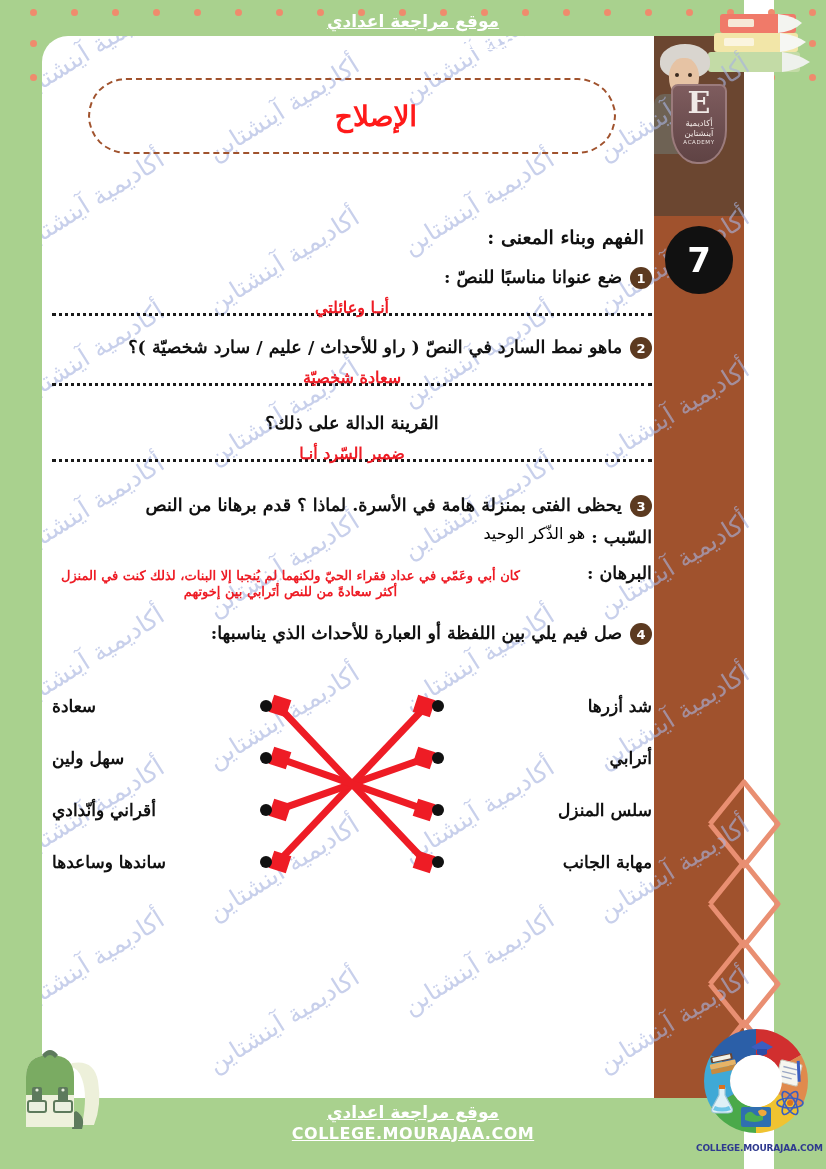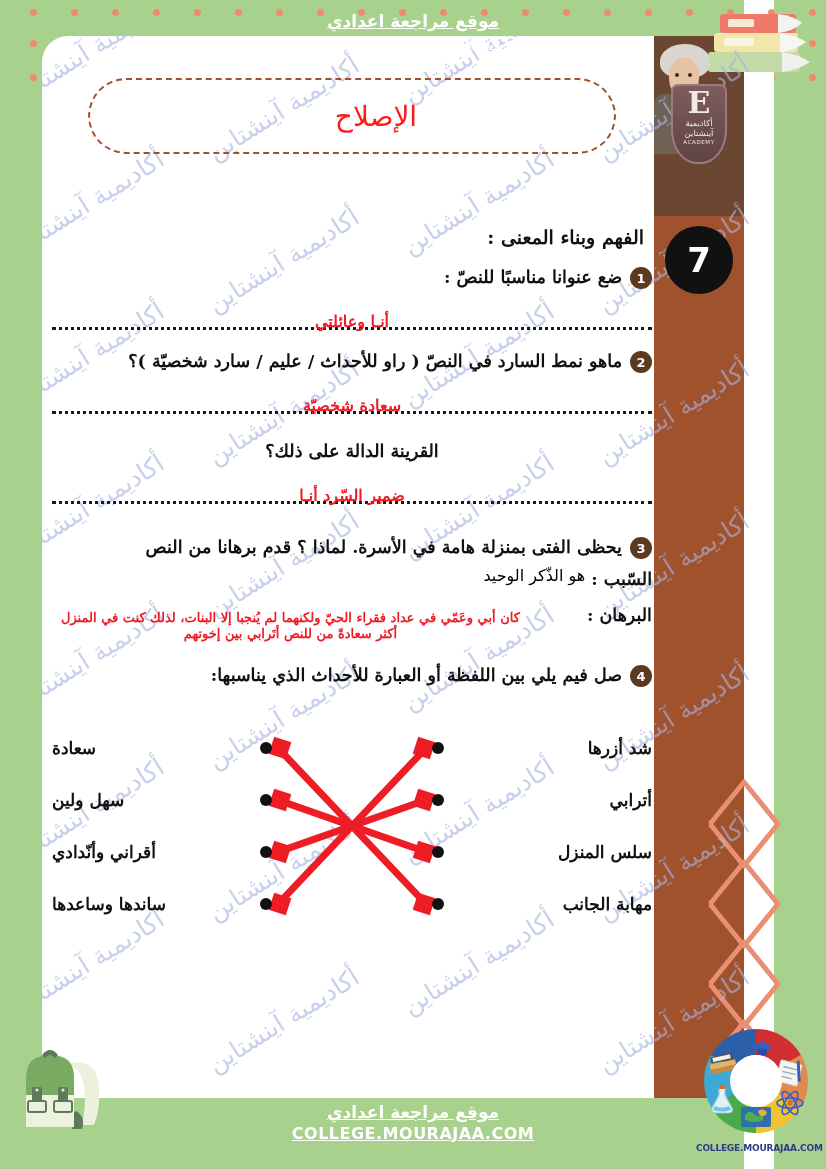--- a/index.html
+++ b/index.html
@@ -207,21 +207,21 @@
   .title-box {
     margin: 18px 36px 0 36px;
     height: 76px;
     border: 2px dashed #a0522d;
     border-radius: 38px;
     display: flex; align-items: center; justify-content: center;
     background: transparent;
   }
   .title-text {
     color: #ff1a1a;
-    font-size: 28px; font-weight: normal;
+    font-size: 28px; font-weight: bold;
     font-family: "DejaVu Serif", "Liberation Serif", serif;
     direction: rtl;
     margin-left: 48px;
   }
 
   .section-head {
     margin: 72px 8px 0 0;
     text-align: right;
     font-size: 19px; font-weight: bold;
     color: #111111;
@@ -255,21 +255,21 @@
   .sub-text {
     font-size: 17.5px; font-weight: bold; color: #111111;
     font-family: "DejaVu Serif", "Liberation Serif", serif;
     line-height: 26px; direction: rtl; text-align: right;
   }
 
   
   .ans-line {
     position: relative;
     height: 26px;
-    margin-top: 16px;
+    margin-top: 2px;
     direction: rtl;
   }
   .ans-line .rail {
     position: absolute;
     left: 0; right: 0; bottom: 2px;
     border-bottom: 3px dotted #1a1a1a;
   }
   .ans-line .hand {
     position: absolute;
     bottom: 1px;

